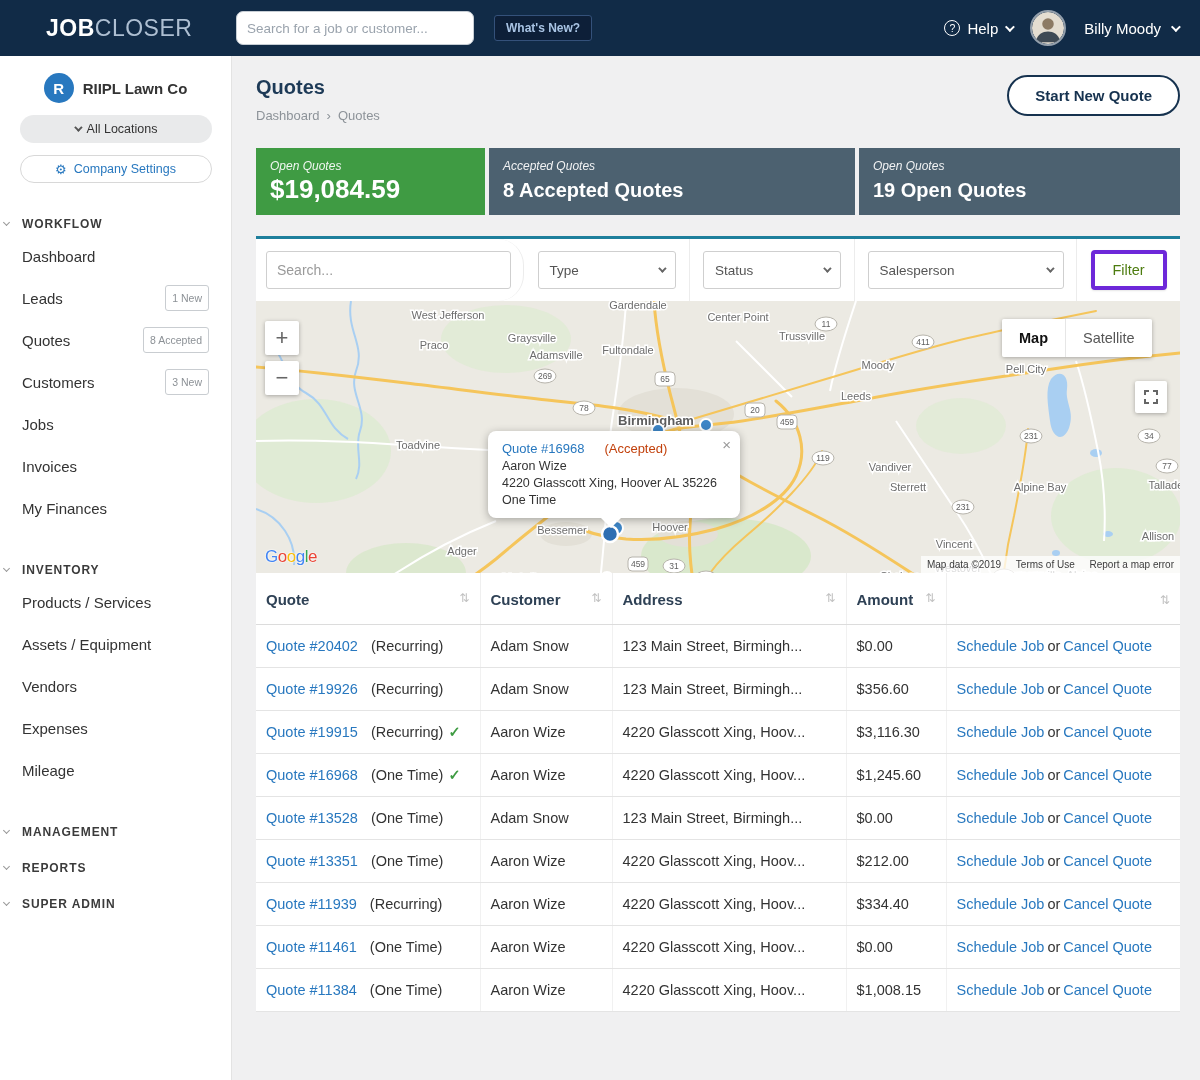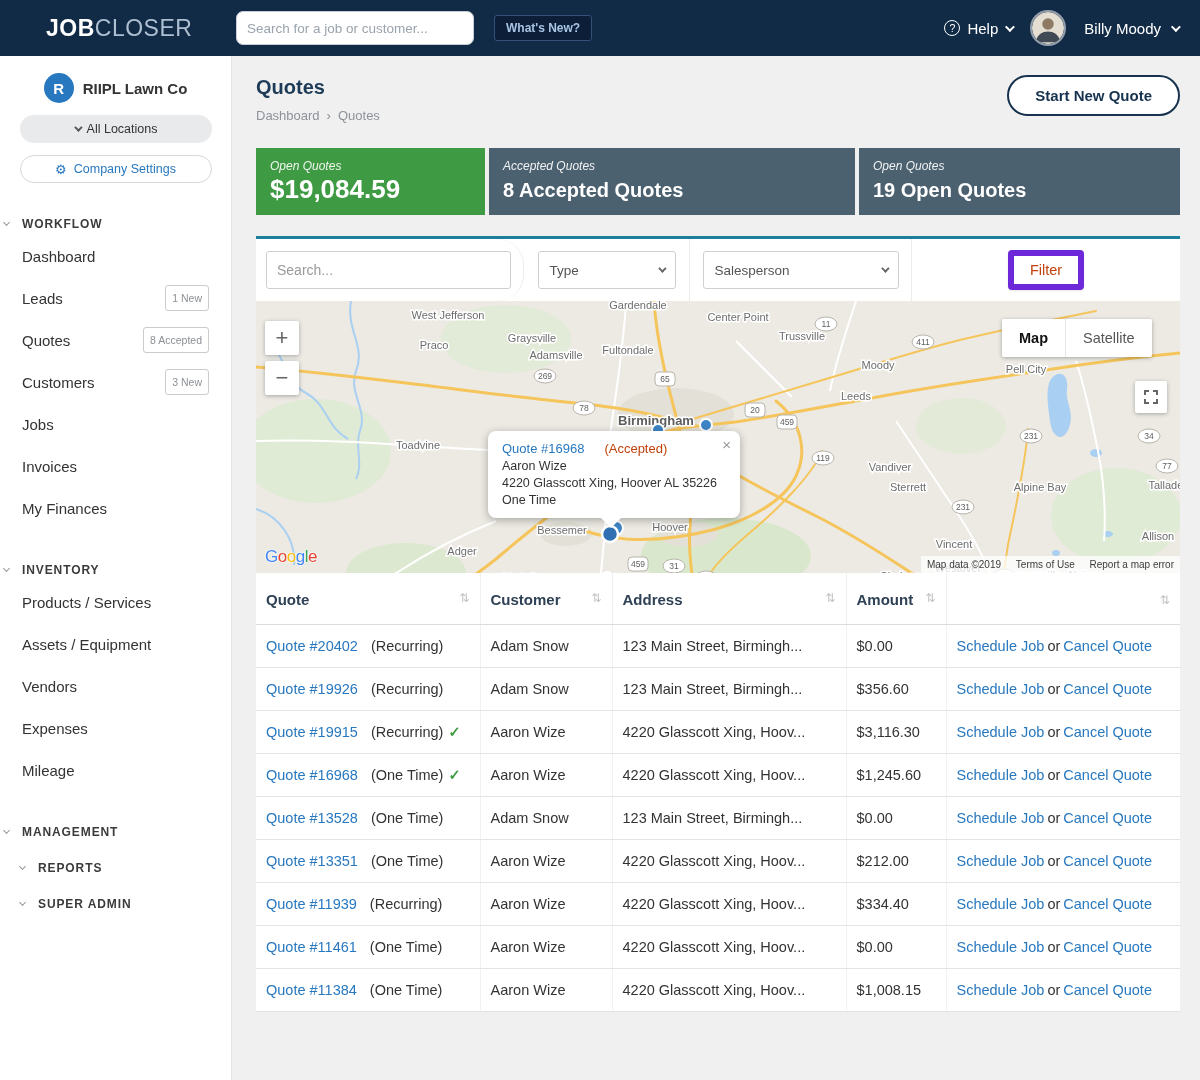--- a/index.html
+++ b/index.html
@@ -28,21 +28,21 @@
   .sidebar { position:absolute; top:56px; left:0; width:232px; bottom:0; background:#fff; border-right:1px solid #e3e3e3; z-index:10; }
   .company-row { display:flex; align-items:center; justify-content:center; gap:9px; margin-top:17px; }
   .company-avatar { width:30px; height:30px; border-radius:50%; background:#2878bf; color:#fff; font-size:15px; font-weight:bold; display:flex; align-items:center; justify-content:center; }
   .company-name { font-size:15px; font-weight:600; color:#333; }
   .pill { width:192px; height:28px; margin:12px auto 0; border-radius:15px; display:flex; align-items:center; justify-content:center; gap:7px; font-size:12.5px; cursor:pointer; }
   .loc-pill { background:#e9eaeb; color:#333; }
   .loc-pill .chev { width:6px; height:6px; color:#555; }
   .settings-pill { background:#fff; border:1px solid #d8d8d8; color:#2878bf; }
   .gear { font-size:13px; }
   .side-section-header { position:relative; margin:34px 0 4px; padding-left:22px; font-size:12px; font-weight:bold; letter-spacing:.9px; color:#3b3b3b; }
-  .side-section-header + .side-section-header { margin-top:22px;margin-left:16px; }
+  .side-section-header + .side-section-header { margin-top:22px; }
   .sec-chev { position:absolute; left:4px; top:3px; width:5px; height:5px; border-right:1.5px solid #999; border-bottom:1.5px solid #999; transform:rotate(45deg); }
   .side-item { height:42px; display:flex; align-items:center; padding:0 22px; font-size:15px; color:#333; cursor:pointer; }
   .badge { margin-left:auto; font-size:10.5px; color:#8c9196; border:1px solid #c9cdd1; border-radius:3px; padding:6px 6px; background:#fff; }
   .badge:empty { display:none; }
 
   
   .main { position:absolute; left:232px; top:56px; right:0; bottom:0; padding:0 20px 0 24px; background:#f0f0f1; overflow:hidden; }
   .page-head { position:relative; height:92px; padding-top:20px; }
   .page-title { font-size:20px; font-weight:bold; color:#1d3a57; }
   .breadcrumb { margin-top:9px; font-size:13px; color:#8d9399; }
@@ -70,21 +70,21 @@
   .filter-search::placeholder { color:#9a9a9a; }
   .fcell-type, .fcell-status { width:166px; justify-content:center; }
   .fcell-status { width:165px; }
   .fcell-sales { width:222px; justify-content:center; }
   .fcell-btn { flex:1; border-right:none; justify-content:center; }
   .fselect { height:38px; border:1px solid #cfcfcf; border-radius:3px; background:#fff; display:flex; align-items:center;
     justify-content:space-between; padding:0 11px; font-size:13.5px; color:#555; cursor:pointer; }
   .fselect .chev { width:6px; height:6px; color:#666; }
   .sel-type, .sel-status { width:138px;align-items:center; }
   .sel-sales { width:196px; }
-  .filter-btn { width:76px; height:40px; background:#fff; border:6px solid #6d28d9; border-radius:4px; font-size:14.5px; color:#c2410c;
+  .filter-btn { width:76px; height:40px; background:#fff; border:4px solid #6d28d9; border-radius:4px; font-size:14.5px; color:#4d7c0f;
     box-shadow:0 1px 2px rgba(0,0,0,.1); cursor:pointer; font-family:inherit; }
 
   
   .map-wrap { position:relative; height:272px; background:#eceae3; overflow:hidden; }
   #map-svg { position:absolute; inset:0; }
   .maplabel { font-size:11px; fill:#6d6d6d; text-anchor:middle; paint-order:stroke; stroke:#fff; stroke-width:3px; font-family:"Liberation Sans",sans-serif; }
   .maplabel-big { font-size:13px; font-weight:bold; fill:#5d5d5d; }
   .shield { fill:#fff; stroke:#b7b4ac; stroke-width:1; }
   .shieldnum { font-size:8.5px; fill:#5f5f5f; text-anchor:middle; font-family:"Liberation Sans",sans-serif; }
   .pin { fill:#3d85c6; stroke:#fff; stroke-width:2; cursor:pointer; }
@@ -286,20 +286,26 @@
 
   <div class="panel">
 
     <div class="filter-row">
       <div class="fcell fcell-search">
         <input class="filter-search" placeholder="Search..." style="">
       </div>
       <div class="fcell fcell-type">
         <div class="fselect sel-type">
           <span>Type</span>
+          <span class="chev"></span>
+        </div>
+      </div>
+      <div class="fcell fcell-status">
+        <div class="fselect sel-status">
+          <span>Status</span>
           <span class="chev"></span>
         </div>
       </div>
       <div class="fcell fcell-sales">
         <div class="fselect sel-sales">
           <span>Salesperson</span>
           <span class="chev"></span>
         </div>
       </div>
       <div class="fcell fcell-btn">

